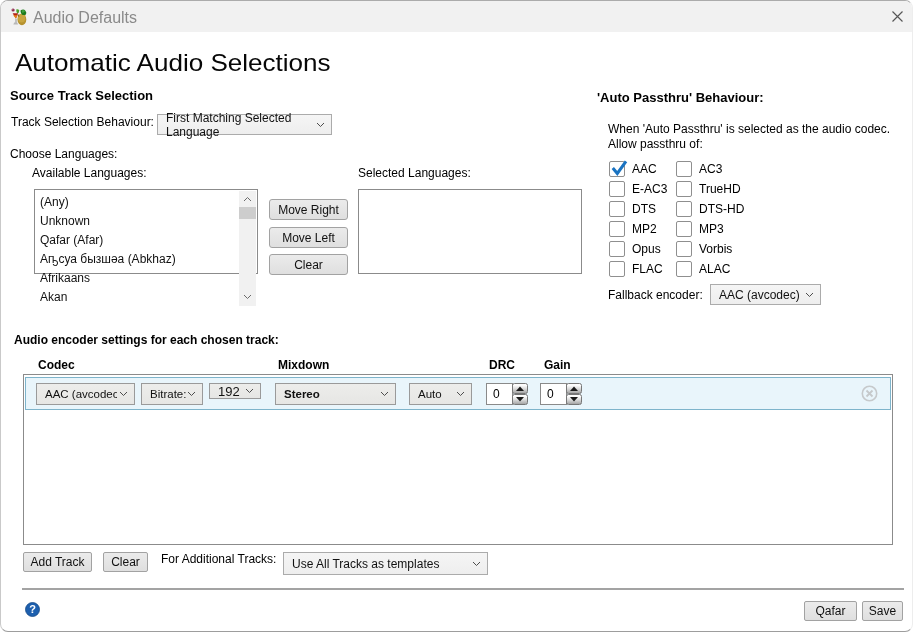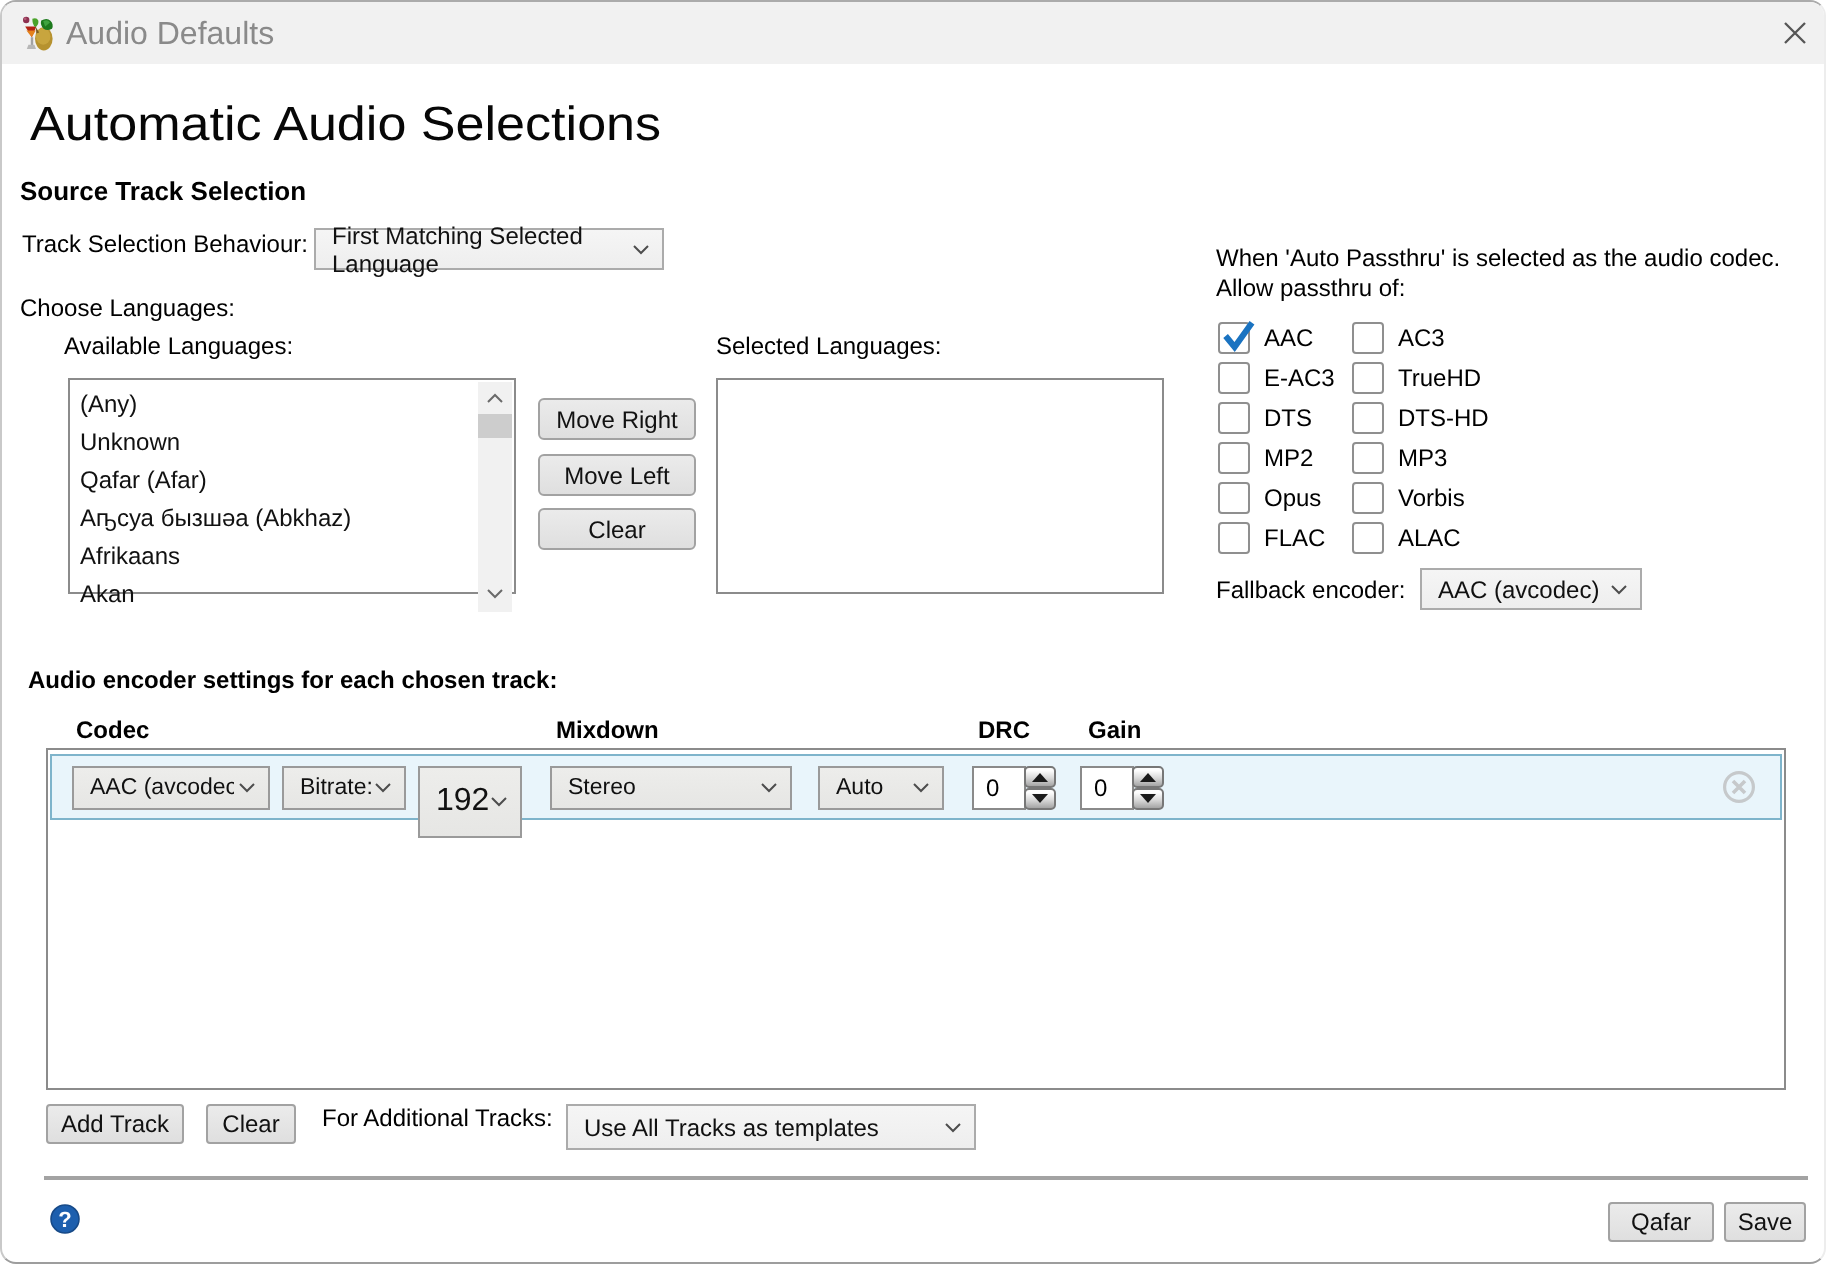--- a/index.html
+++ b/index.html
@@ -7,21 +7,21 @@
 body { font-family:"Liberation Sans", sans-serif; font-size:12px; color:#000; position:relative; overflow:hidden; }
 .window { position:absolute; left:0; top:0; width:913px; height:632px; border:1px solid; border-color:#ababab #ededed #9d9d9d #c9c9c9; border-radius:8px; background:#fff; overflow:hidden; }
 .titlebar { position:absolute; left:0; top:0; width:100%; height:31px; background:#f1f1f1; }
 .title-text { position:absolute; left:32px; top:8px; font-size:16px; color:#8a8a8a; }
 .closex { position:absolute; right:7px; top:8px; width:15px; height:15px; }
 .abs { position:absolute; }
 .b { font-weight:bold; }
 h1 { position:absolute; left:14px; top:48px; font-size:24px; font-weight:400; color:#070707; transform:scaleX(1.085); transform-origin:left center; }
 .combo { position:absolute; background:linear-gradient(#f5f5f5,#eeeeee); border:1px solid #ababab; display:flex; align-items:center; padding-left:8px; font-size:12px; color:#111; }
 .combo svg.chev { position:absolute; right:6px; top:50%; margin-top:-3px; }
-.listbox { position:absolute; width:224px; height:108px; background:#fff; border:1px solid #8b8b8b; }
+.listbox { position:absolute; width:224px; height:85px; background:#fff; border:1px solid #8b8b8b; }
 .li { position:absolute; left:7px; font-size:12px; color:#111; }
 .btn { position:absolute; background:linear-gradient(#ebebeb,#dfdfdf); border:1px solid #a2a2a2; border-radius:3px; display:flex; align-items:center; justify-content:center; font-size:12px; color:#111; }
 .cb { position:absolute; width:16px; height:16px; background:#fff; border:1px solid #8f8f8f; border-radius:2px; }
 .spin-in { position:absolute; width:27px; height:22px; background:#fff; border:1px solid #8a8a8a; font-size:12px; padding:3px 0 0 6px; }
 .spinner { position:absolute; width:16px; height:22px; }
 .spinbtn { position:absolute; left:0; width:16px; height:11px; background:linear-gradient(#fdfdfd 15%, #d9d9d9 55%, #a5a5a5 100%); border:1px solid #777; border-radius:2.5px; display:flex; align-items:center; justify-content:center; }
 </style>
 </head>
 <body>
 <div class="window">
@@ -76,20 +76,21 @@
     </div>
   </div>
 
   <div class="btn" style="left:268px;top:198px;width:79px;height:21px;">Move Right</div>
   <div class="btn" style="left:268px;top:226px;width:79px;height:21px;">Move Left</div>
   <div class="btn" style="left:268px;top:253px;width:79px;height:21px;">Clear</div>
 
   <div class="abs" style="left:357px;top:165px;">Selected Languages:</div>
   <div class="listbox" style="left:357px;top:188px;"></div>
 
+  <div class="abs b" style="left:596px;top:89px;font-size:13px;">'Auto Passthru' Behaviour:</div>
   <div class="abs" style="left:607px;top:121px;">When 'Auto Passthru' is selected as the audio codec.</div>
   <div class="abs" style="left:607px;top:136px;">Allow passthru of:</div>
 
   <div class="cb" style="left:608px;top:160px;"></div>
   <svg class="abs" style="left:610px;top:159px;" width="17" height="17" viewBox="0 0 17 17">
       <path d="M1.8 8 L6.3 13.5 L15 1.4" fill="none" stroke="#1a73c1" stroke-width="3"></path>
     </svg>
   <div class="abs" style="left:631px;top:161px;">AAC</div>
   <div class="cb" style="left:675px;top:160px;"></div>
   <div class="abs" style="left:698px;top:161px;">AC3</div>
@@ -141,26 +142,26 @@
       <span style="overflow:hidden;white-space:nowrap;width:72px;display:block;">AAC (avcodec)</span>
     <svg class="chev" width="9" height="6">
         <path d="M1 1 L4.5 4.5 L8 1" fill="none" stroke="#4d4d4d" stroke-width="1"></path>
       </svg>
   </div>
   <div class="combo" style="left:140px;top:382px;width:62px;height:22px;background:linear-gradient(#ededeb,#e6e6e4);border-color:#9a9a9a;font-size:11.5px;">Bitrate:
     <svg class="chev" width="9" height="6">
         <path d="M1 1 L4.5 4.5 L8 1" fill="none" stroke="#4d4d4d" stroke-width="1"></path>
       </svg>
   </div>
-  <div class="combo" style="left:208px;top:382px;width:52px;height:36px;background:linear-gradient(#ededeb,#e6e6e4);border-color:#9a9a9a;font-size:16px;">192
-    <svg class="chev" width="9" height="6">
-        <path d="M1 1 L4.5 4.5 L8 1" fill="none" stroke="#4d4d4d" stroke-width="1"></path>
-      </svg>
-  </div>
-  <div class="combo" style="left:274px;top:382px;width:121px;height:22px;background:linear-gradient(#ededeb,#e6e6e4);border-color:#9a9a9a;font-size:11.5px;">Stereo
+  <div class="combo" style="left:208px;top:382px;width:52px;height:16px;background:linear-gradient(#ededeb,#e6e6e4);border-color:#9a9a9a;font-size:13px;">192
+    <svg class="chev" width="9" height="6">
+        <path d="M1 1 L4.5 4.5 L8 1" fill="none" stroke="#4d4d4d" stroke-width="1"></path>
+      </svg>
+  </div>
+  <div class="combo" style="left:274px;top:382px;width:121px;height:22px;background:linear-gradient(#ededeb,#e6e6e4);border-color:#9a9a9a;font-size:11.5px;font-weight:bold;">Stereo
     <svg class="chev" width="9" height="6">
         <path d="M1 1 L4.5 4.5 L8 1" fill="none" stroke="#4d4d4d" stroke-width="1"></path>
       </svg>
   </div>
   <div class="combo" style="left:408px;top:382px;width:63px;height:22px;background:linear-gradient(#ededeb,#e6e6e4);border-color:#9a9a9a;font-size:11.5px;">Auto
     <svg class="chev" width="9" height="6">
         <path d="M1 1 L4.5 4.5 L8 1" fill="none" stroke="#4d4d4d" stroke-width="1"></path>
       </svg>
   </div>
 

